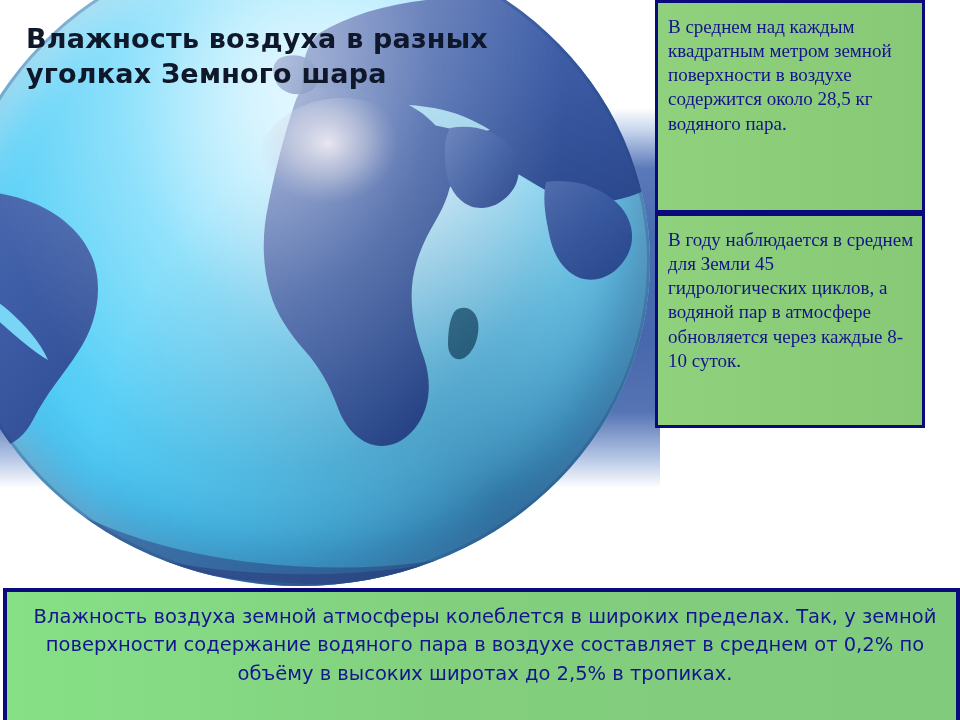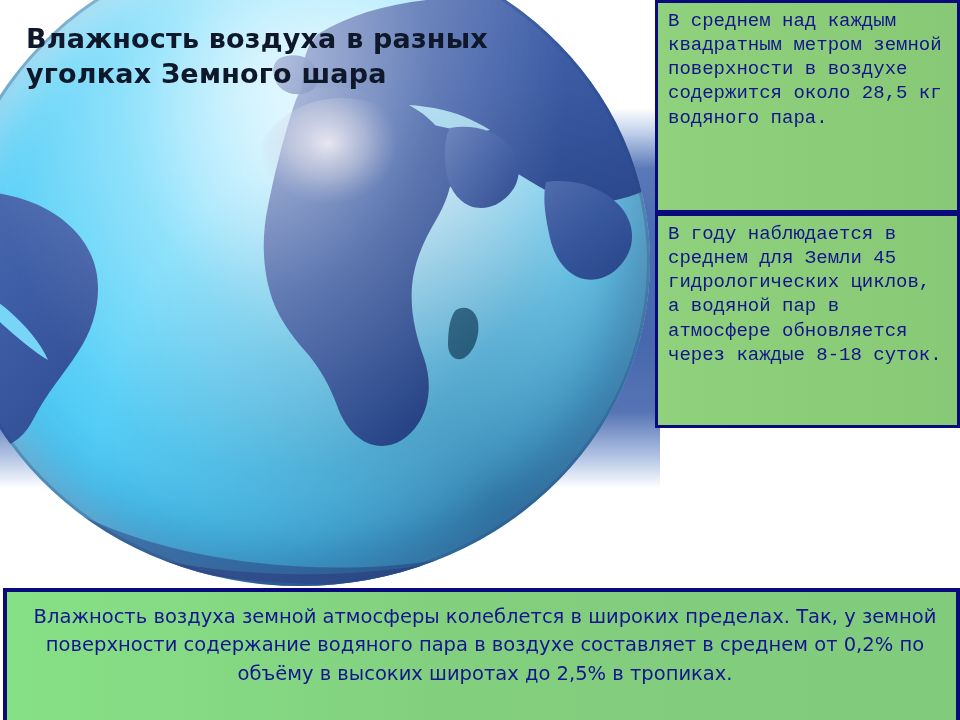--- a/index.html
+++ b/index.html
@@ -91,29 +91,29 @@
     line-height: 1.28;
     color: #0f172a;
     letter-spacing: 0.2px;
     white-space: pre-line;
   }
 
   
   .fact {
     position: absolute;
     left: 655px;
-    width: 305px;
+    width: 270px;
     box-sizing: border-box;
     border: 3px solid #0a0a7d;
     background: linear-gradient(to right, #8fd17c 0%, #8bcd78 45%, #88c977 100%);
     color: #14148c;
-    font-family: Liberation Mono, monospace;
+    font-family: Liberation Serif, serif;
     font-size: 19px;
     line-height: 1.27;
-    padding: 6px 6px 4px 10px;
+    padding: 12px 6px 4px 10px;
   }
   #fact-0 { top: 0px;   height: 213px; }
   #fact-1 { top: 213px; height: 215px; }
   #fact-2 { top: 428px; height: 158px; }
 
   
   .banner {
     position: absolute;
     left: 3px;
     top: 588px;
@@ -197,17 +197,17 @@
       </svg>
       <div class="globe-gloss"></div>
       <div class="globe-rim"></div>
     </div>
   </div>
 
   <div class="title">Влажность воздуха в разных
 уголках Земного шара</div>
 
   <div class="fact" id="fact-0">В среднем над каждым квадратным метром земной поверхности в воздухе содержится около 28,5 кг водяного пара.</div>
-  <div class="fact" id="fact-1">В году наблюдается в среднем для Земли 45 гидрологических циклов, а водяной пар в атмосфере обновляется через каждые 8-18 суток.</div>
+  <div class="fact" id="fact-1">В году наблюдается в среднем для Земли 45 гидрологических циклов, а водяной пар в атмосфере обновляется через каждые 8-10 суток.</div>
 
   <div class="banner">Влажность воздуха земной атмосферы колеблется в широких пределах. Так, у земной поверхности содержание водяного пара в воздухе составляет в среднем от 0,2% по объёму в высоких широтах до 2,5% в тропиках.</div>
 
 </div>
 
 </body></html>

